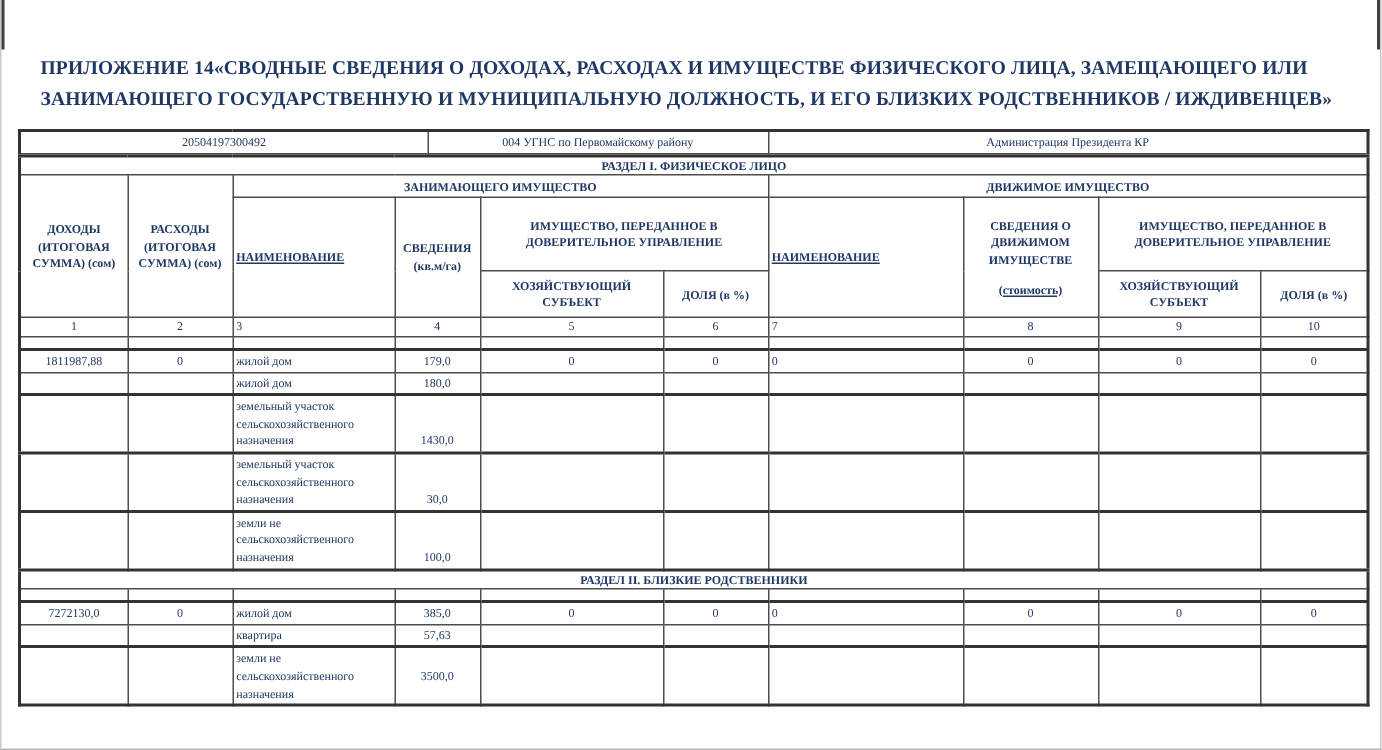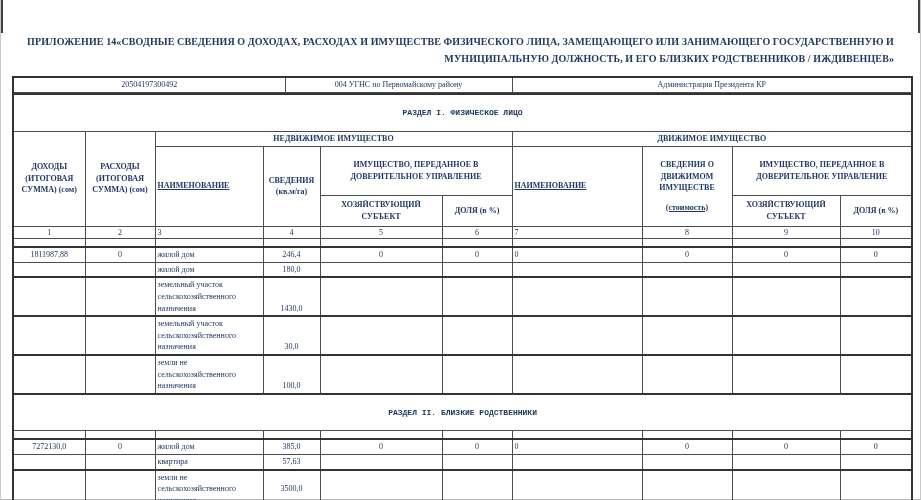--- a/index.html
+++ b/index.html
@@ -7,39 +7,39 @@
     width:921px;height:500px;background:#fff;position:relative;overflow:hidden;
     font-family:"Liberation Serif",serif;color:#1f3864;
   }
   .page{position:absolute;inset:0;background:#fff;
     border-left:1px solid #c9c9c9;border-right:1px solid #c9c9c9;border-bottom:1px solid #b5b5b5;}
   .edge-tick{position:absolute;top:0;width:2px;height:33px;background:#3f3f44;}
   .edge-tick.left{left:0;}
   .edge-tick.right{right:0;}
 
   .doc-title{
-    margin:34px 26px 0 26px;text-align:right;font-weight:bold;
-    font-size:10px;line-height:1.65;letter-spacing:.1px;
+    margin:34px 26px 0 26px;text-align:left;font-weight:bold;
+    font-size:13px;line-height:1.65;letter-spacing:.1px;
   }
 
   table{border-collapse:collapse;table-layout:fixed;width:899px;margin-left:11px;}
   td{border:1px solid #4d4d4d;padding:1px 2px;font-size:8px;line-height:1.45;
      text-align:center;vertical-align:middle;overflow:hidden;word-wrap:break-word;}
 
   
   .info-table{margin-top:9px;border:2px solid #333;border-bottom:0;}
   .info-table td.lbl{text-align:left;font-weight:bold;}
   .info-table tr.r1 td{height:22px;vertical-align:middle;}
   .info-table tr.r2 td{height:12px;}
   .info-table tr.r3 td{height:22px;}
 
   
   .main-table{border:2px solid #333;}
   .main-table thead td{font-weight:bold;}
-  .section-title td{font-weight:bold;height:9px;border-top:2px solid #333;padding:12px 2px;font-family:Liberation Mono, monospace;}
+  .section-title td{font-weight:bold;height:9px;border-top:2px solid #333;padding:0 2px;}
   .row-g td{height:12px;}
   .row-m td{height:46px;}
   .row-s td{height:28px;}
   .hdr-left{text-align:left !important;text-decoration:underline;}
   .num-row td{height:9px;font-weight:normal !important;padding:0 2px;}
   .num-row td:nth-child(3),.num-row td:nth-child(7){text-align:left;}
   .main-table tbody.rows td:nth-child(3),
   .main-table tbody.rows td:nth-child(7){text-align:left;}
   tbody[data-rows="0"] td{vertical-align:bottom;}
   tr.thick-top td{border-top:2px solid #333;margin-top:40px;}
@@ -85,21 +85,21 @@
       <col style="width:108px">
         <col style="width:72px">
     </colgroup>
     <thead>
       <tr class="section-title">
         <td colspan="10">РАЗДЕЛ I. ФИЗИЧЕСКОЕ ЛИЦО</td>
       </tr>
       <tr class="row-g">
         <td rowspan="3">ДОХОДЫ (ИТОГОВАЯ СУММА) (сом)</td>
         <td rowspan="3">РАСХОДЫ (ИТОГОВАЯ СУММА) (сом)</td>
-        <td colspan="4">НЕДВИЖИМОЕ ИМУЩЕСТВО</td>
+        <td colspan="4">ЗАНИМАЮЩЕГО ИМУЩЕСТВО</td>
         <td colspan="4">ДВИЖИМОЕ ИМУЩЕСТВО</td>
       </tr>
       <tr class="row-m">
         <td rowspan="2" class="hdr-left">НАИМЕНОВАНИЕ</td>
         <td rowspan="2">СВЕДЕНИЯ (кв.м/га)</td>
         <td colspan="2">ИМУЩЕСТВО, ПЕРЕДАННОЕ В ДОВЕРИТЕЛЬНОЕ УПРАВЛЕНИЕ</td>
         <td rowspan="2" class="hdr-left">НАИМЕНОВАНИЕ</td>
         <td rowspan="2">
           <span>СВЕДЕНИЯ О ДВИЖИМОМ ИМУЩЕСТВЕ</span>
           <span class="note">(стоимость)</span>
@@ -135,21 +135,21 @@
           <td></td>
           <td></td>
           <td></td>
           <td></td>
           <td></td>
         </tr>
         <tr class="thick-top">
           <td>1811987,88</td>
           <td>0</td>
           <td>жилой дом</td>
-          <td>246,4</td>
+          <td>179,0</td>
           <td>0</td>
           <td>0</td>
           <td>0</td>
           <td>0</td>
           <td>0</td>
           <td>0</td>
         </tr>
         <tr>
           <td></td>
           <td></td>

